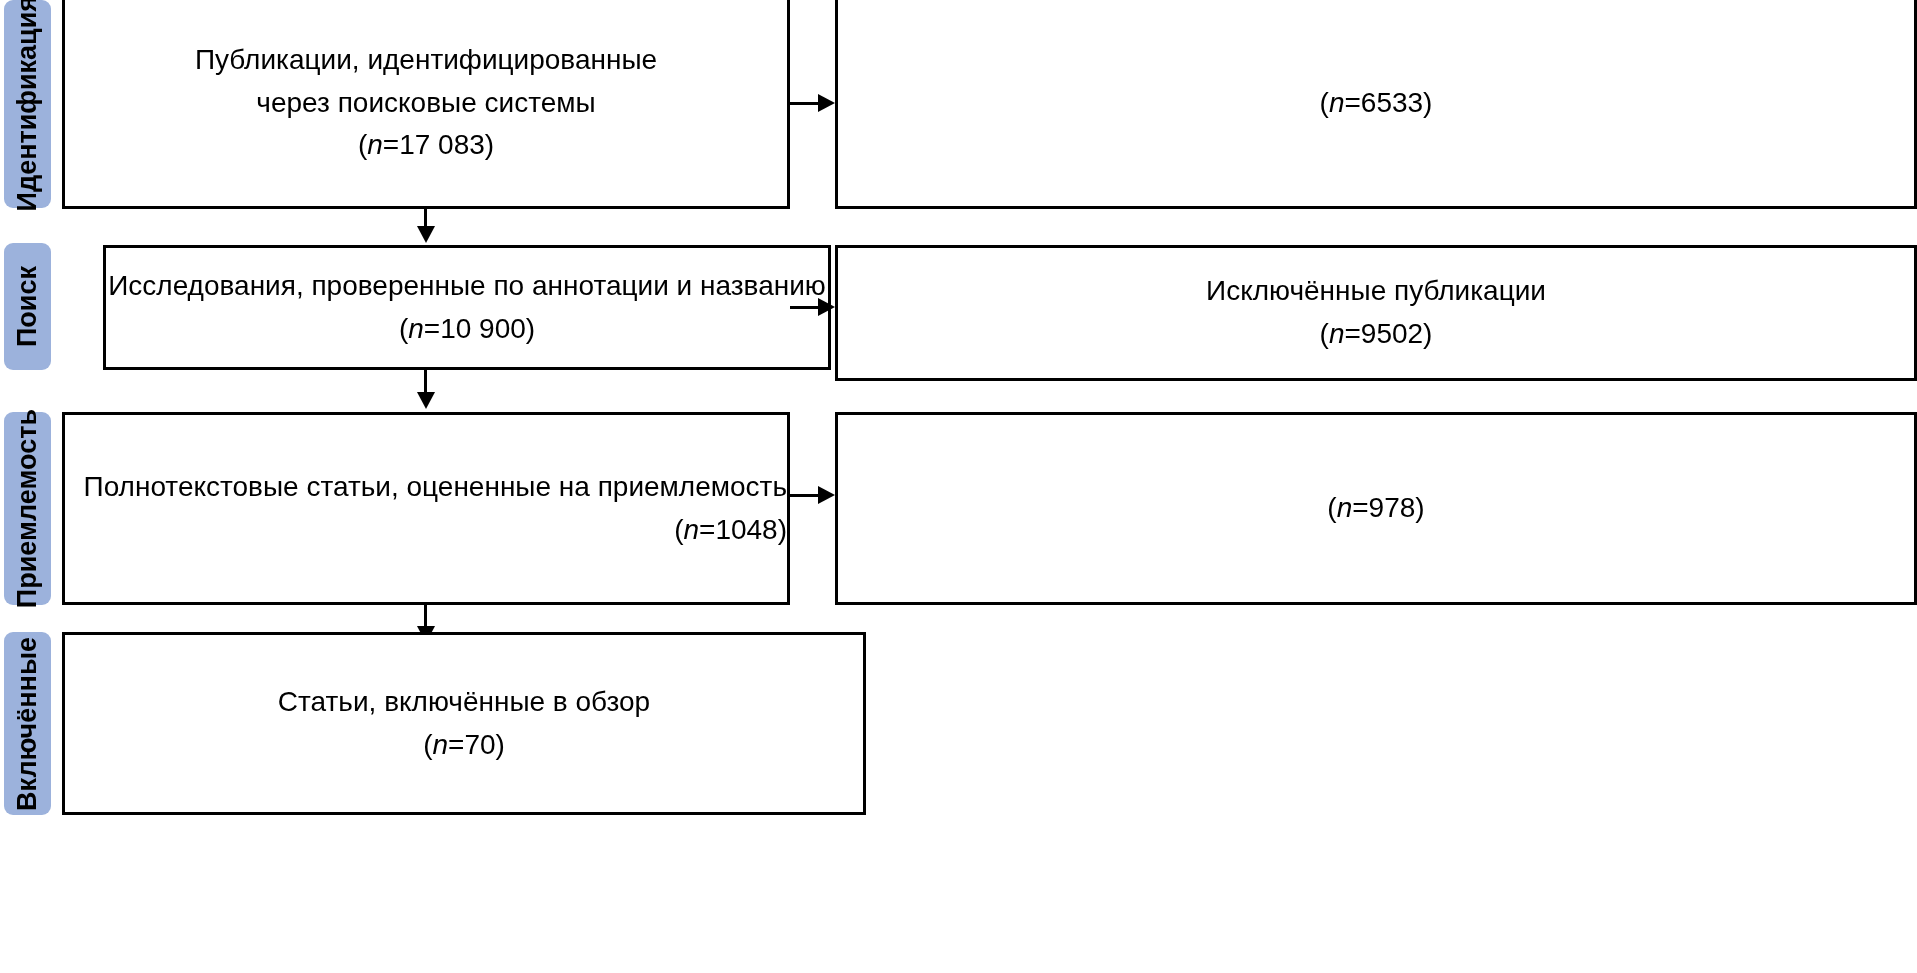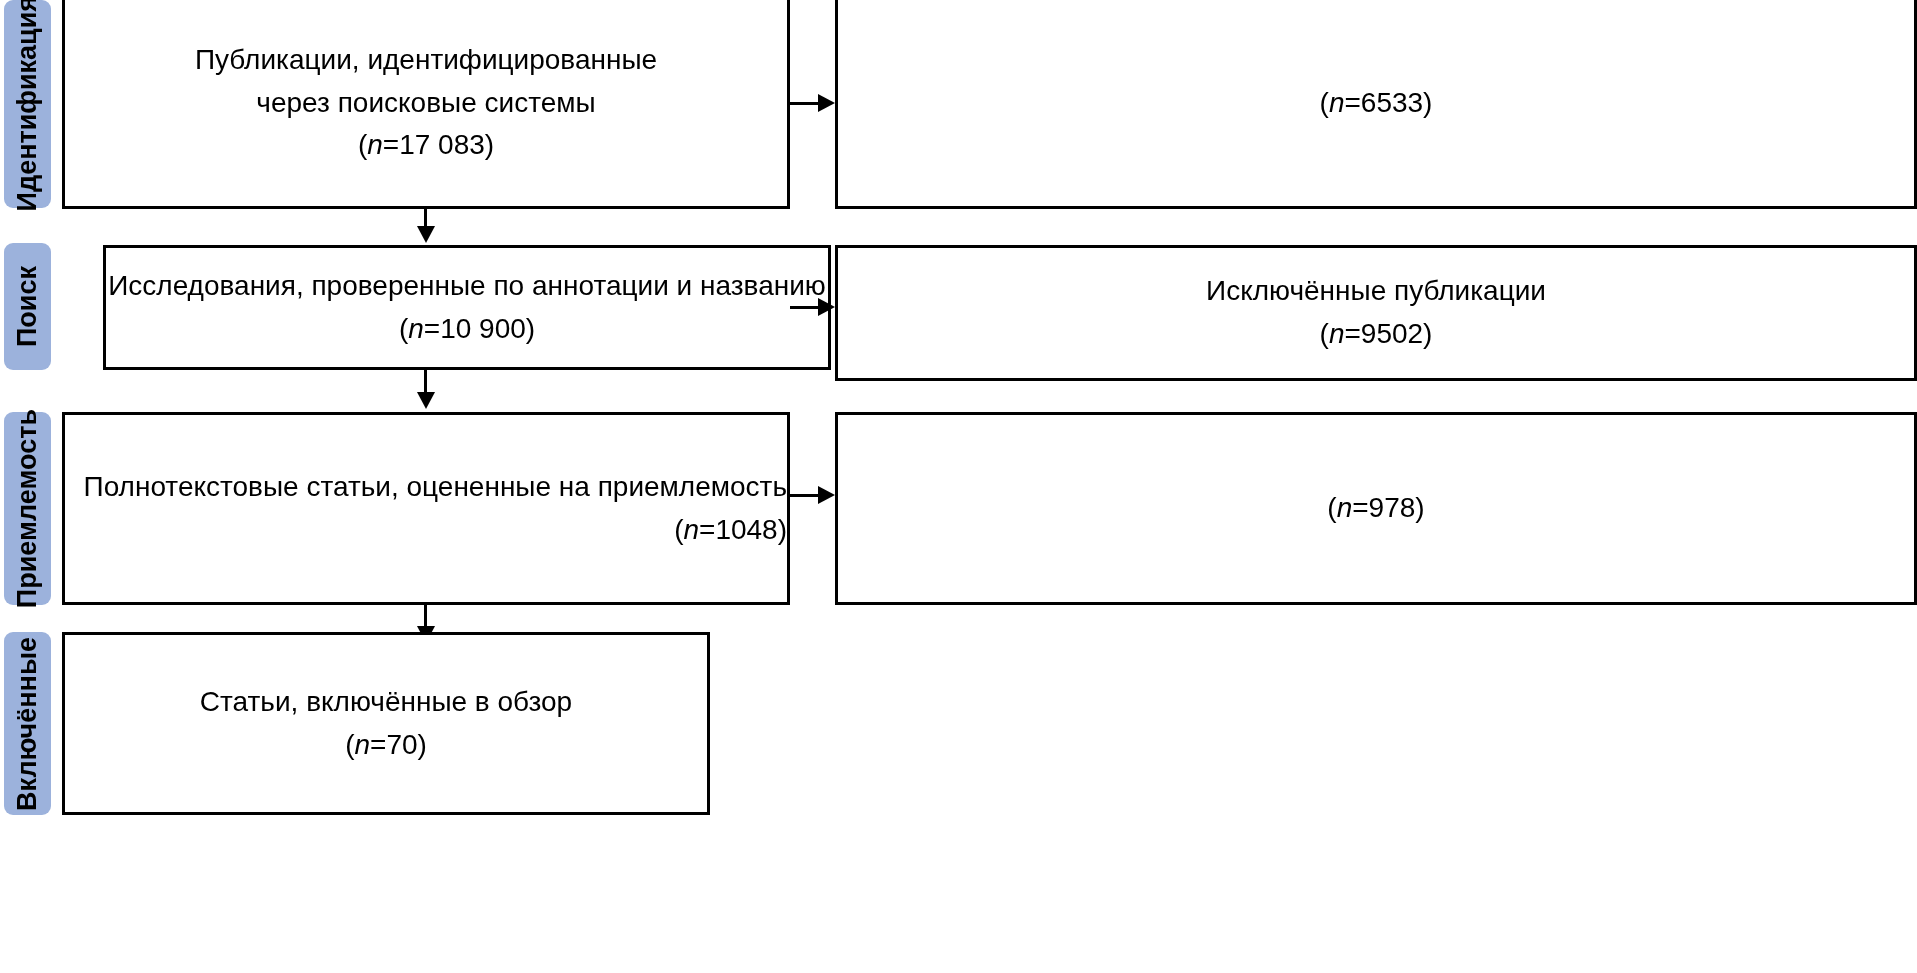--- a/index.html
+++ b/index.html
@@ -151,18 +151,18 @@
   <div class="flow-box" style="left:835px; top:412px; width:1082px; height:193px;">
     <div class="line"><span>(</span><span class="nital">n</span><span>=978)</span></div>
   </div>
 
   <div class="conn conn-h" style="left:790px; top:494px; width:28px;"></div>
   <div class="arrow-right" style="left:818px; top:486px;"></div>
 
   <div class="conn conn-v" style="left:424px; top:605px; width:3px; height:24px;"></div>
   <div class="arrow-down" style="left:417px; top:626px;"></div>
 
-  <div class="flow-box" style="left:62px; top:632px; width:648px; height:183px;">
+  <div class="flow-box" style="left:62px; top:632px; width:804px; height:183px;">
     <div class="line">Статьи, включённые в обзор</div>
     <div class="line"><span>(</span><span class="nital">n</span><span>=70)</span></div>
   </div>
 
 </div>
 
 </body></html>

